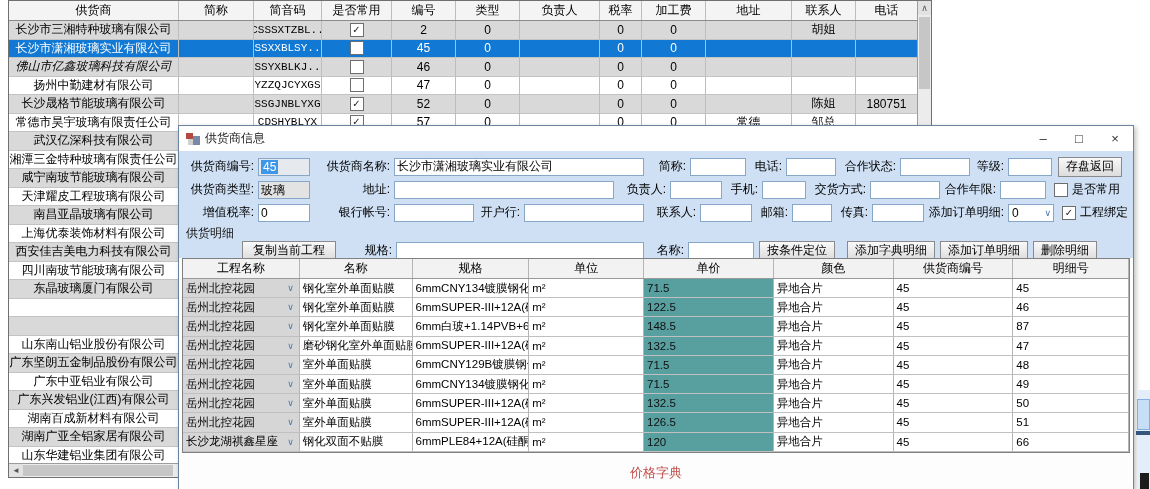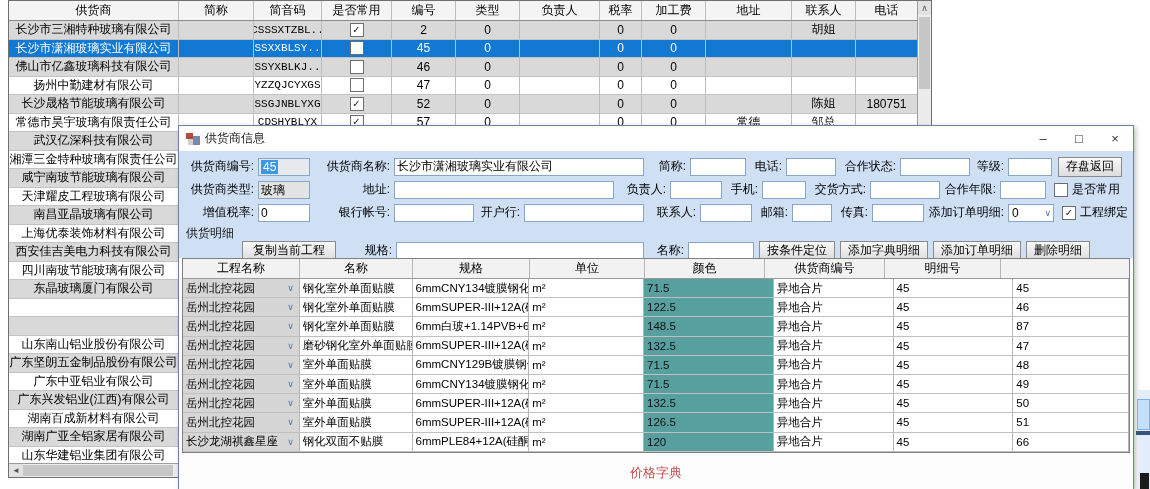--- a/index.html
+++ b/index.html
@@ -120,21 +120,21 @@
           <div class="bcell" style="width: 64px;">45</div>
           <div class="bcell" style="width: 64px;">0</div>
           <div class="bcell" style="width: 80px;"></div>
           <div class="bcell" style="width: 42px;">0</div>
           <div class="bcell" style="width: 64px;">0</div>
           <div class="bcell" style="width: 86px;"></div>
           <div class="bcell" style="width: 64px;"></div>
           <div class="bcell" style="width: 62px;"></div>
         </div>
         <div class="bgrow odd">
-          <div class="bcell" style="width: 170px;">佛山市亿鑫玻璃科技有限公司</div>
+          <div class="bcell" style="width: 170px; font-style: italic;">佛山市亿鑫玻璃科技有限公司</div>
           <div class="bcell" style="width: 75px;"></div>
           <div class="bcell codec" style="width: 68px;">FSSYXBLKJ...</div>
           <div class="bcell" style="width: 70px;">
             <span class="cb"></span>
           </div>
           <div class="bcell" style="width: 64px;">46</div>
           <div class="bcell" style="width: 64px;">0</div>
           <div class="bcell" style="width: 80px;"></div>
           <div class="bcell" style="width: 42px;">0</div>
           <div class="bcell" style="width: 64px;">0</div>
@@ -531,32 +531,33 @@
 
       <div class="frow">
         <span class="sp" style="width:58px"></span>
         <button class="btn" style="width:94px">复制当前工程</button>
         <span class="sp" style="width:26px"></span>
         <span class="fl" style="width:34px">规格:</span>
         <input class="tin" style="width: 248px;" value="">
         <span class="fl" style="width:44px">名称:</span>
         <input class="tin" style="width: 66px;" value="">
         <button class="btn" style="margin-left:5px">按条件定位</button>
-        <button class="btn" style="margin-left:5px">添加字典明细</button>
+        <button class="btn" style="margin-left:12px">添加字典明细</button>
         <button class="btn" style="margin-left:5px">添加订单明细</button>
         <button class="btn" style="margin-left:5px">删除明细</button>
       </div>
     </div>
 
     <div id="dgrid">
       <div id="dg-header">
           <div class="dcell" style="width: 117px;">工程名称</div>
           <div class="dcell" style="width: 113px;">名称</div>
           <div class="dcell" style="width: 117px;">规格</div>
           <div class="dcell" style="width: 115px;">单位</div>
+          <div class="dcell" style="width: 130px;">单价</div>
           <div class="dcell" style="width: 120px;">颜色</div>
           <div class="dcell" style="width: 120px;">供货商编号</div>
           <div class="dcell" style="width: 116px;">明细号</div>
         </div>
       <div id="dg-rows">
           <div class="drow">
             <div class="dcell comboCell" style="width: 117px;">
               <span>岳州北控花园</span>
               <span class="carrow">∨</span>
             </div>

